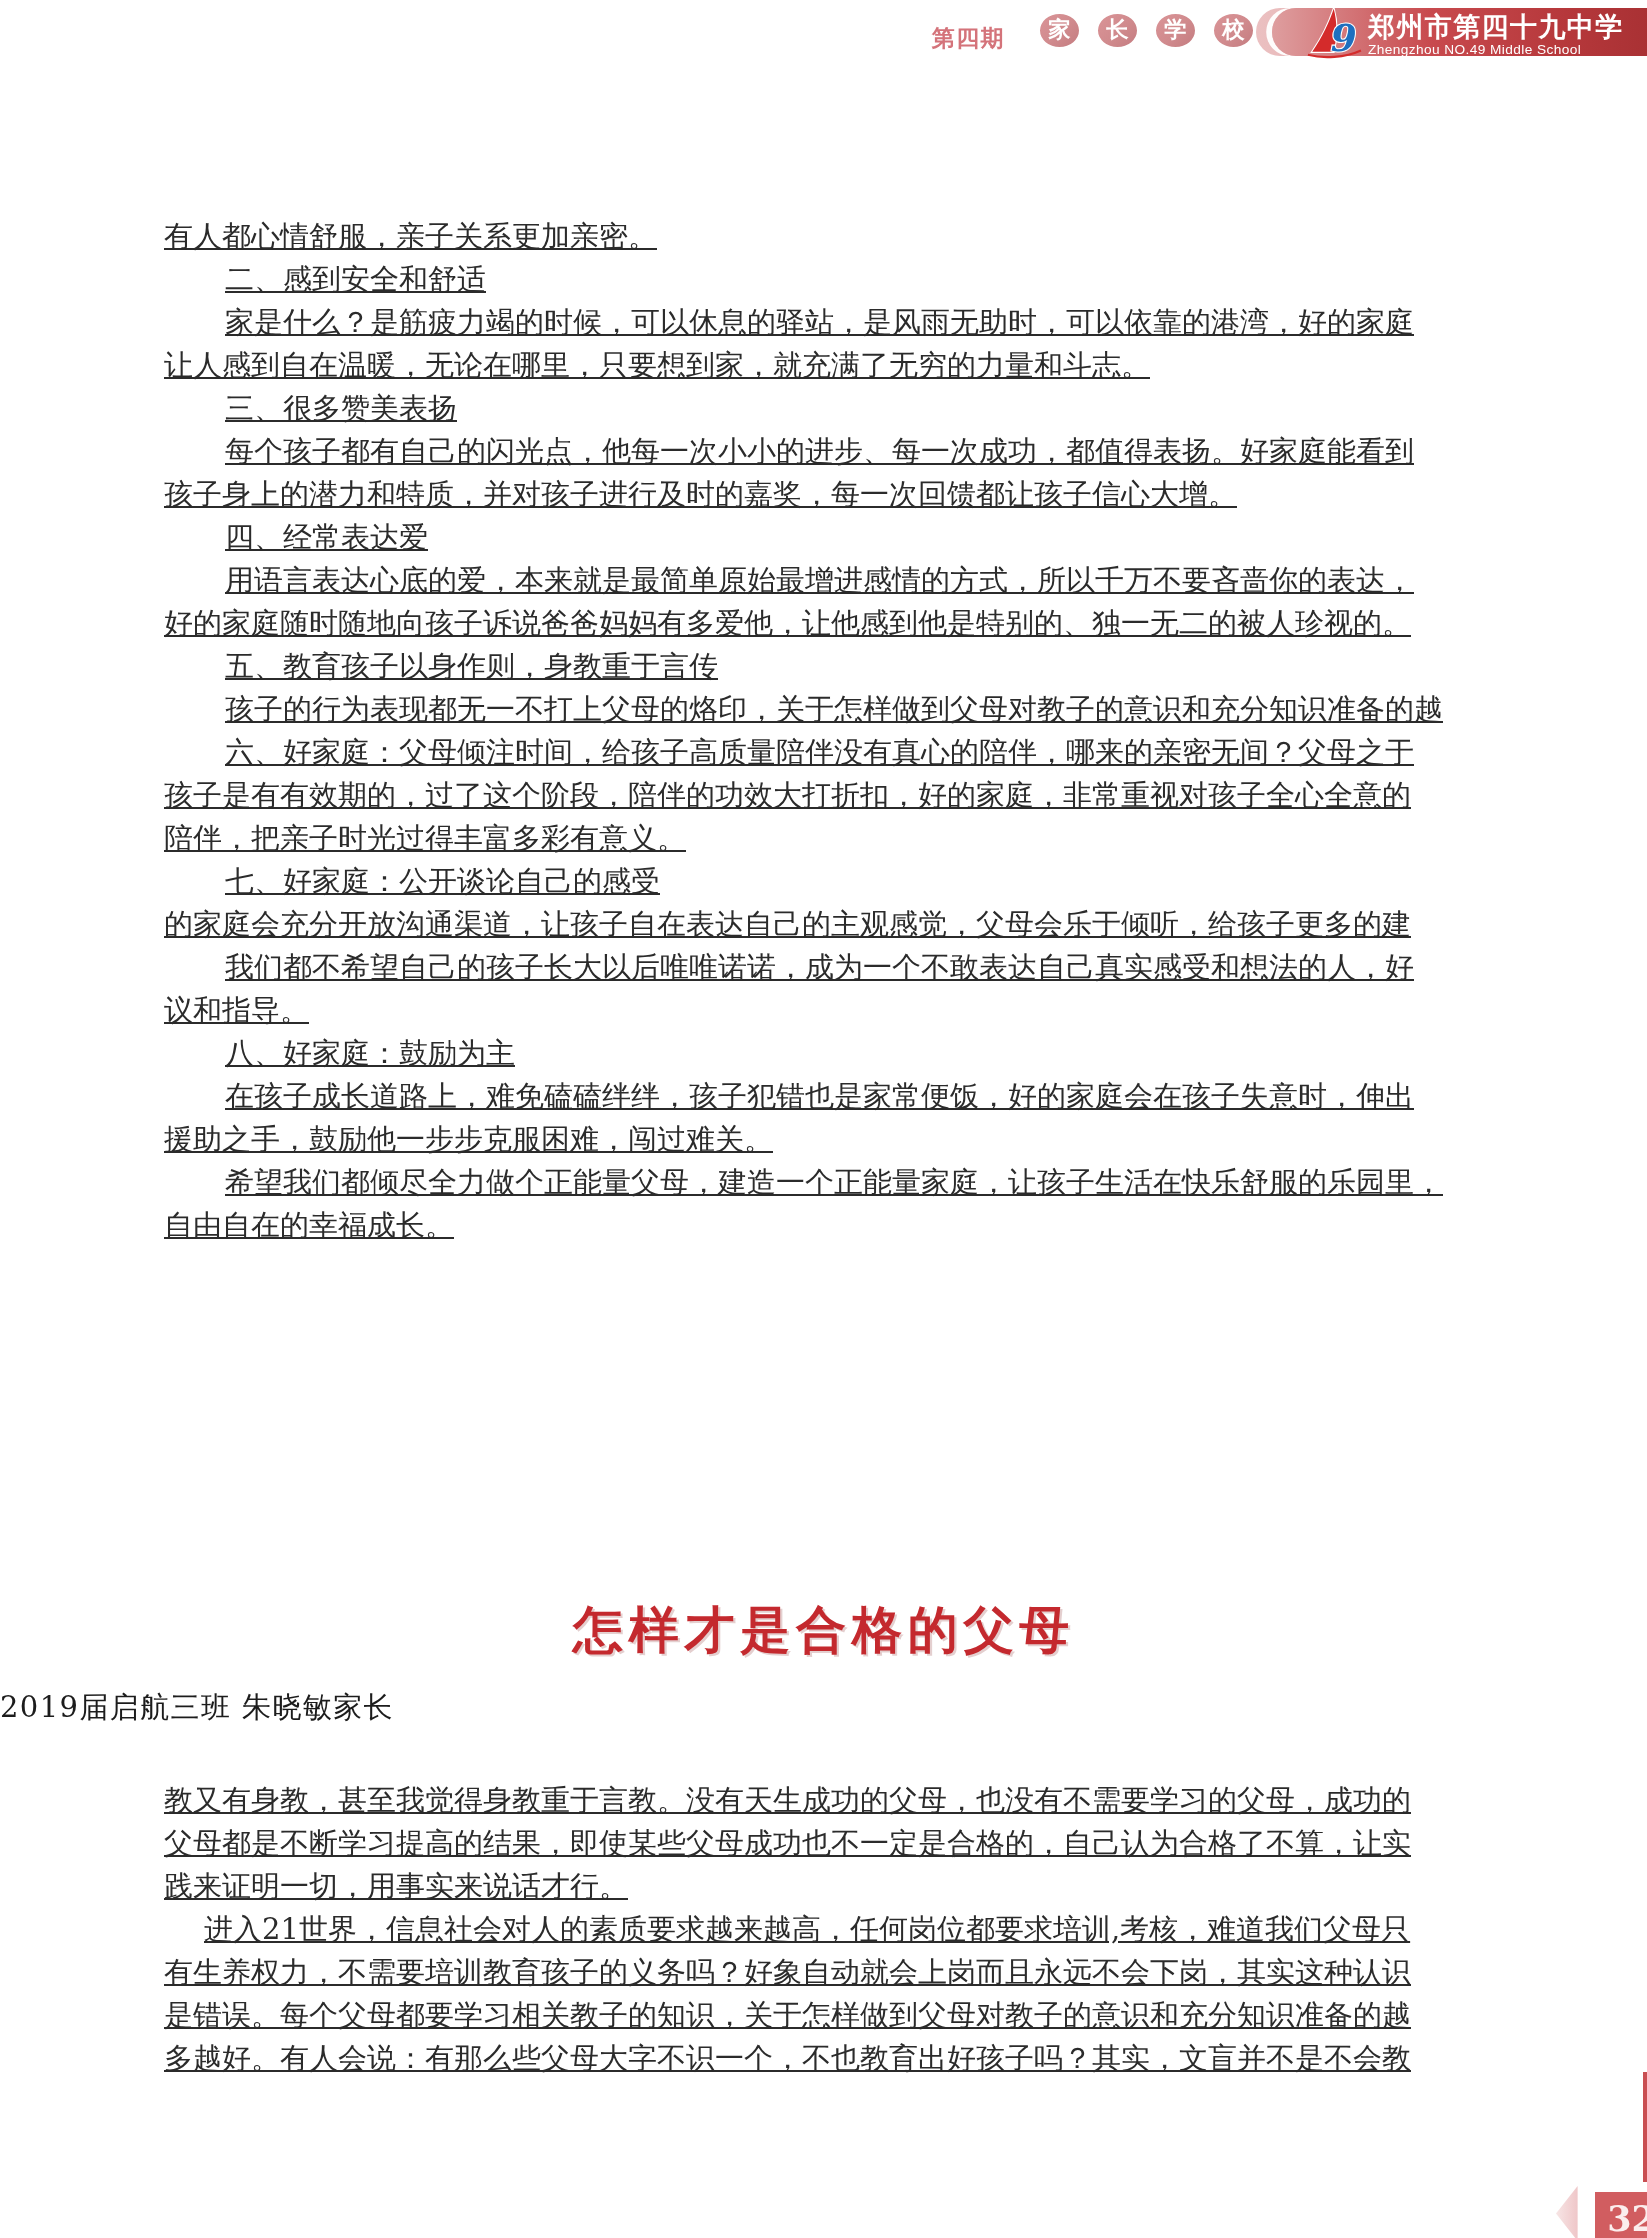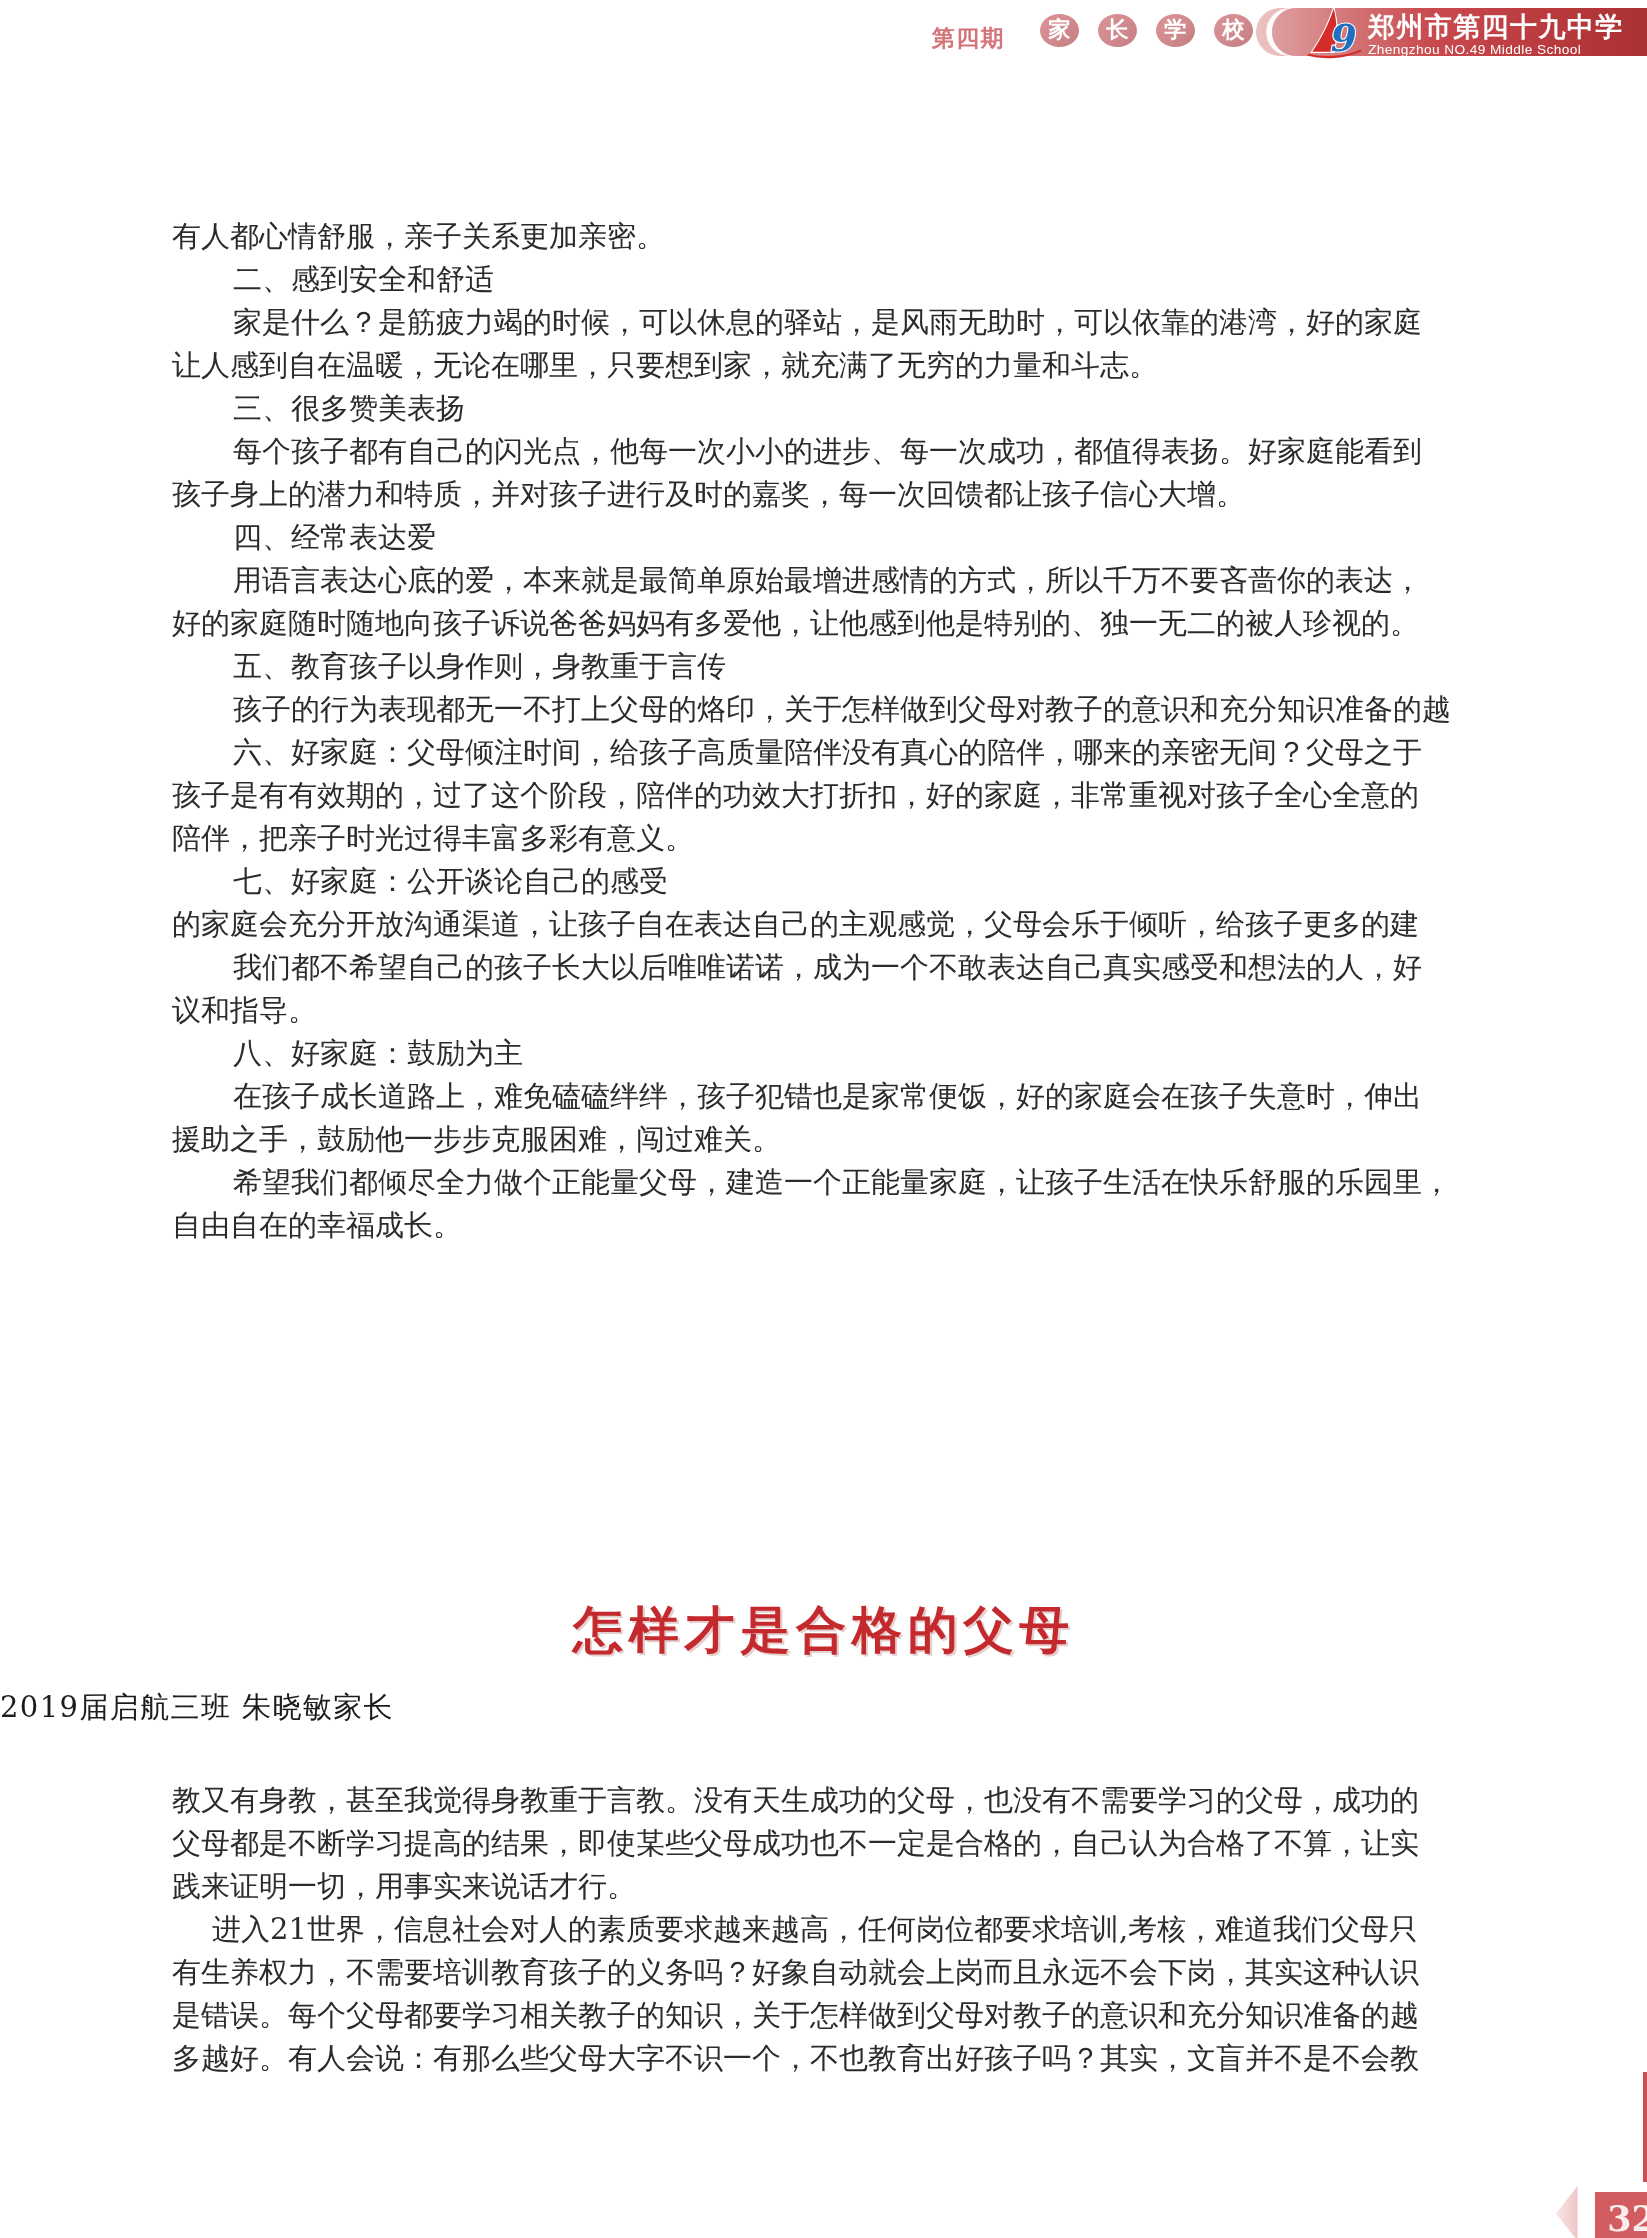--- a/index.html
+++ b/index.html
@@ -68,24 +68,25 @@
     white-space:nowrap;
   }
   .school-en{
     font-family:"Liberation Sans", sans-serif;
     font-size:13.7px;line-height:15px;letter-spacing:0.4px;
     white-space:nowrap;
   }
 
   
   .article{
-    position:absolute;left:172px;width:1384px;
+    position:absolute;left:164px;width:1384px;
     color:var(--body-ink);
     font-size:29px;
     font-family:"DejaVu Serif", serif;
+    text-decoration:underline;
   }
   .article-1{top:209px;}
   .article-2{top:1773px;}
   .text-line{height:43px;line-height:43px;white-space:nowrap;}
   .ind-2{padding-left:61px;}
   .ind-1{padding-left:40px;}
 
   
   .article-title{
     position:absolute;left:0;top:1591px;width:1648px;

